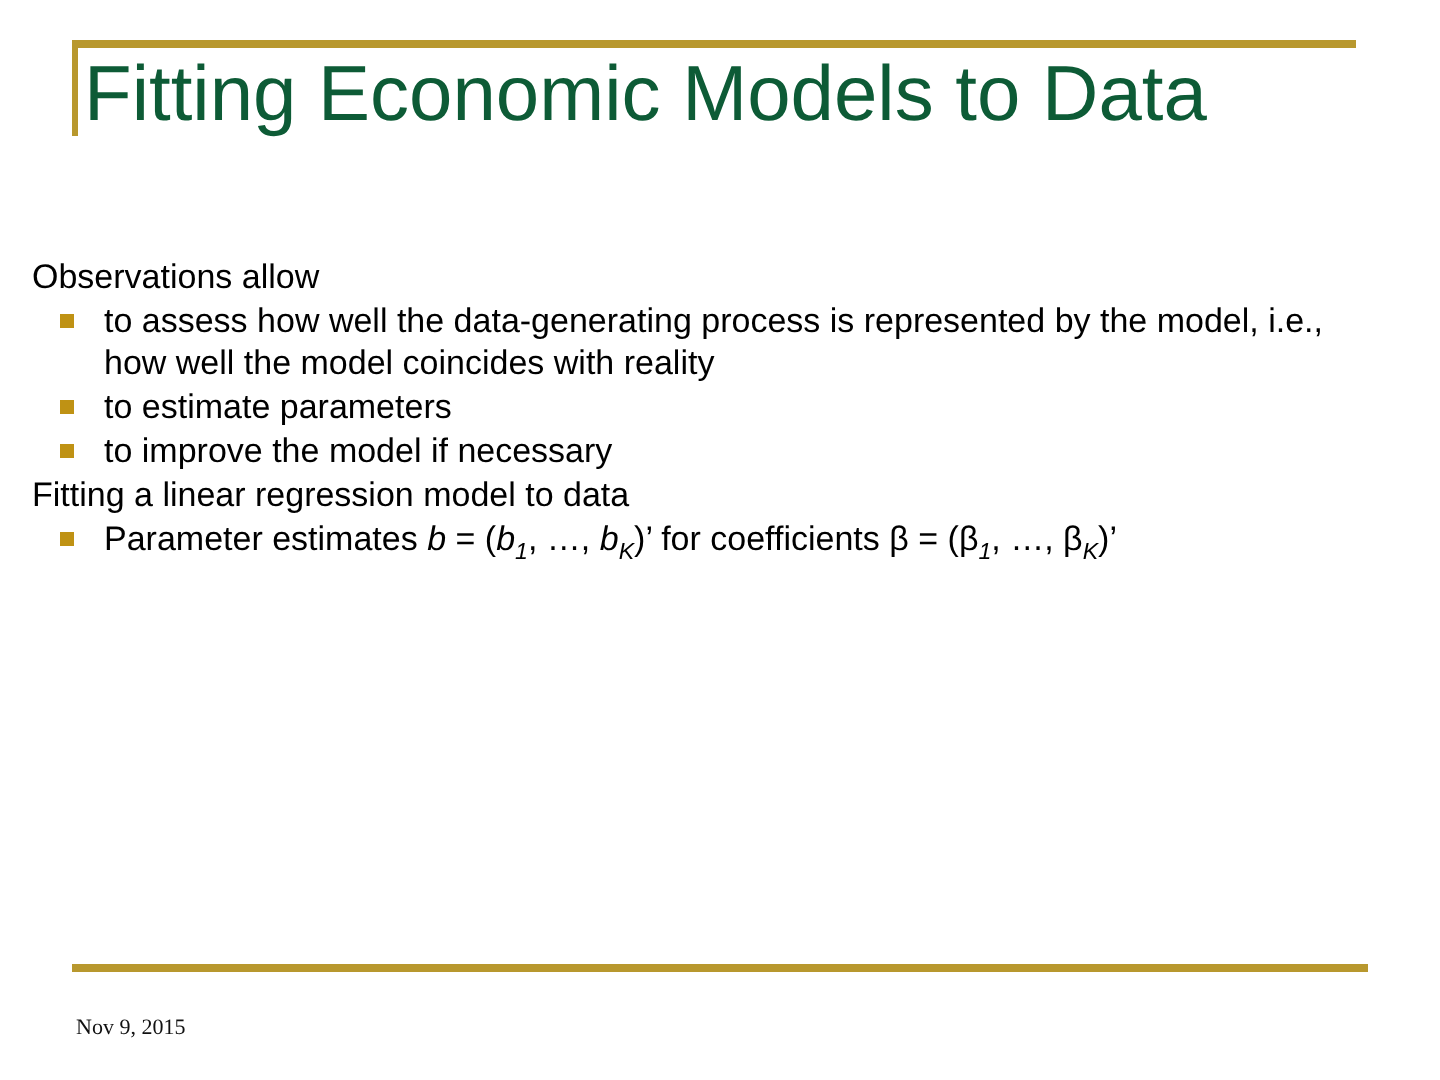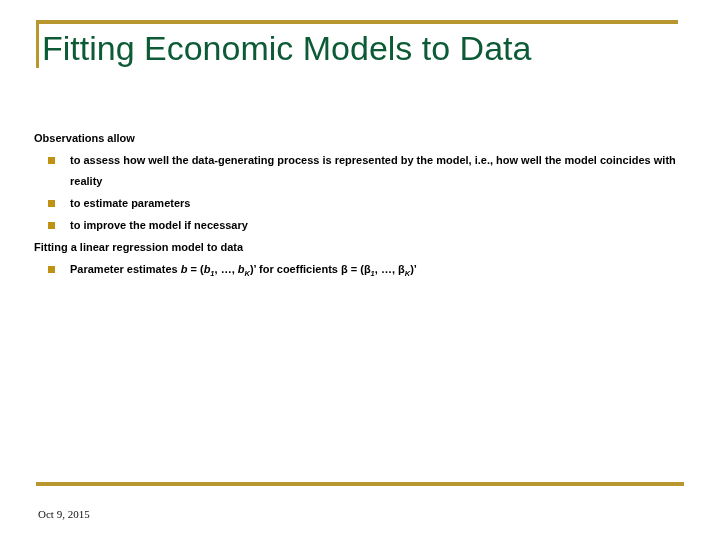--- a/index.html
+++ b/index.html
@@ -42,36 +42,35 @@
     background: #b8982e;
   }
 
   
   #title {
     position: absolute;
     left: 42px;
     top: 27px;
     width: 610px;
     color: #0d5b36;
-    font-size: 34px;
+    font-size: 39px;
     line-height: 42px;
     font-weight: normal;
     letter-spacing: 0px;
   }
 
   
   #body {
     position: absolute;
-    left: 34px;
+    left: 16px;
     top: 128px;
     width: 660px;
     color: #000000;
-    font-size: 11px;
+    font-size: 17px;
     line-height: 21px;
-    font-weight: bold;
   }
   .lvl1 {
     margin: 0 0 1px 0;
     padding: 0;
   }
   .lvl2 {
     position: relative;
     margin: 0 0 1px 0;
     padding-left: 36px;
   }
@@ -135,15 +134,15 @@
     <div class="lvl2">
       <span class="bullet"></span>
       <span class="rich"><span>Parameter estimates </span><span class="math">b</span><span> = (</span><span class="math">b</span><sub>1</sub><span>, …, </span><span class="math">b</span><sub>K</sub><span>)’ for coefficients </span><span class="greek">β</span><span>  = (</span><span class="greek">β</span><sub>1</sub><span>, …, </span><span class="greek">β</span><sub>K</sub><span>)’</span></span>
     </div>
 
 
   </div>
 
   <div id="rule-bottom"></div>
 
-  <div id="footer-date">Oct 9, 2015</div>
+  <div id="footer-date">Nov 9, 2015</div>
 
 </div>
 
 </body></html>

